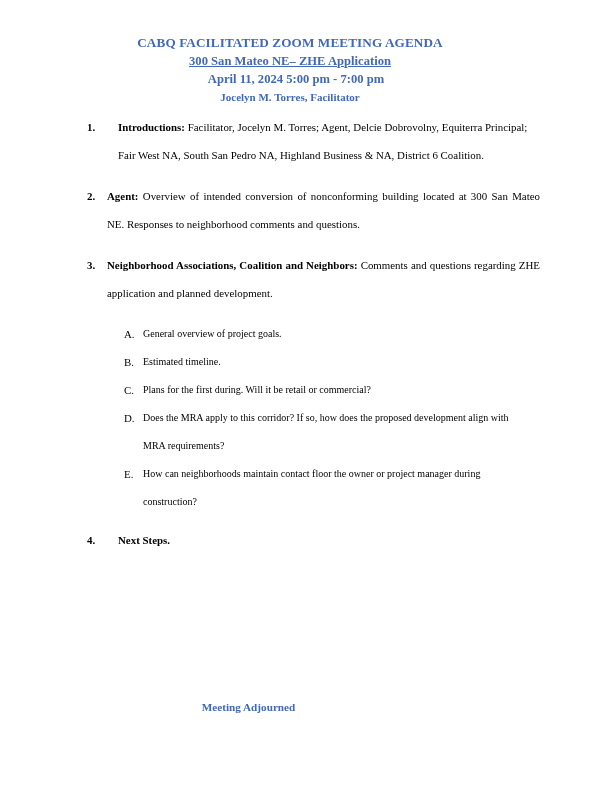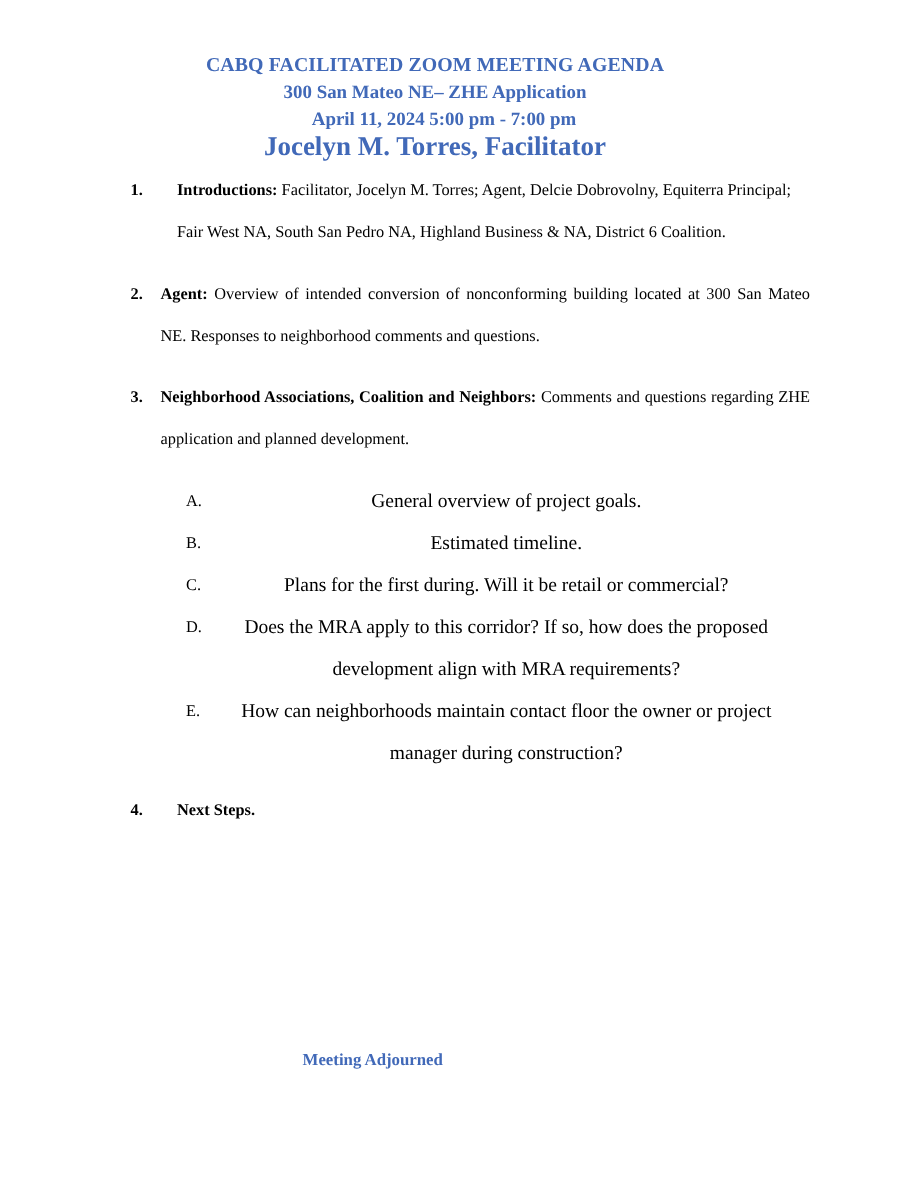--- a/index.html
+++ b/index.html
@@ -30,23 +30,23 @@
     width: 580px;
     text-align: center;
   }
   .title-line {
     color: #4169B8;
     font-weight: bold;
     line-height: 18px;
     white-space: pre;
   }
   .title-line-1 { font-size: 13.2px; letter-spacing: 0.1px; }
-  .title-line-2 { font-size: 12.6px; }
+  .title-line-2 { font-size: 12.6px; text-decoration: underline; }
   .title-line-3 { font-size: 12.6px; padding-left: 12px; }
-  .title-line-4 { font-size: 18px; }
+  .title-line-4 { font-size: 11px; }
 
   
   .body-list {
     position: absolute;
     top: 113px;
     left: 0;
     width: 612px;
   }
 
   .num-item {
@@ -89,23 +89,23 @@
     margin-bottom: 0;
   }
   .alpha-item .marker {
     position: absolute;
     left: 124px;
     top: 0;
     font-size: 10.9px;
     line-height: 28px;
   }
   .alpha-item .content {
-    font-size: 13px;
-    line-height: 28px;
-    text-align: center;
+    font-size: 10px;
+    line-height: 28px;
+    text-align: left;
   }
 
   .item-4 {
     margin-top: 10px;
   }
   .item-4 .content {
     font-weight: bold;
   }
 
   

